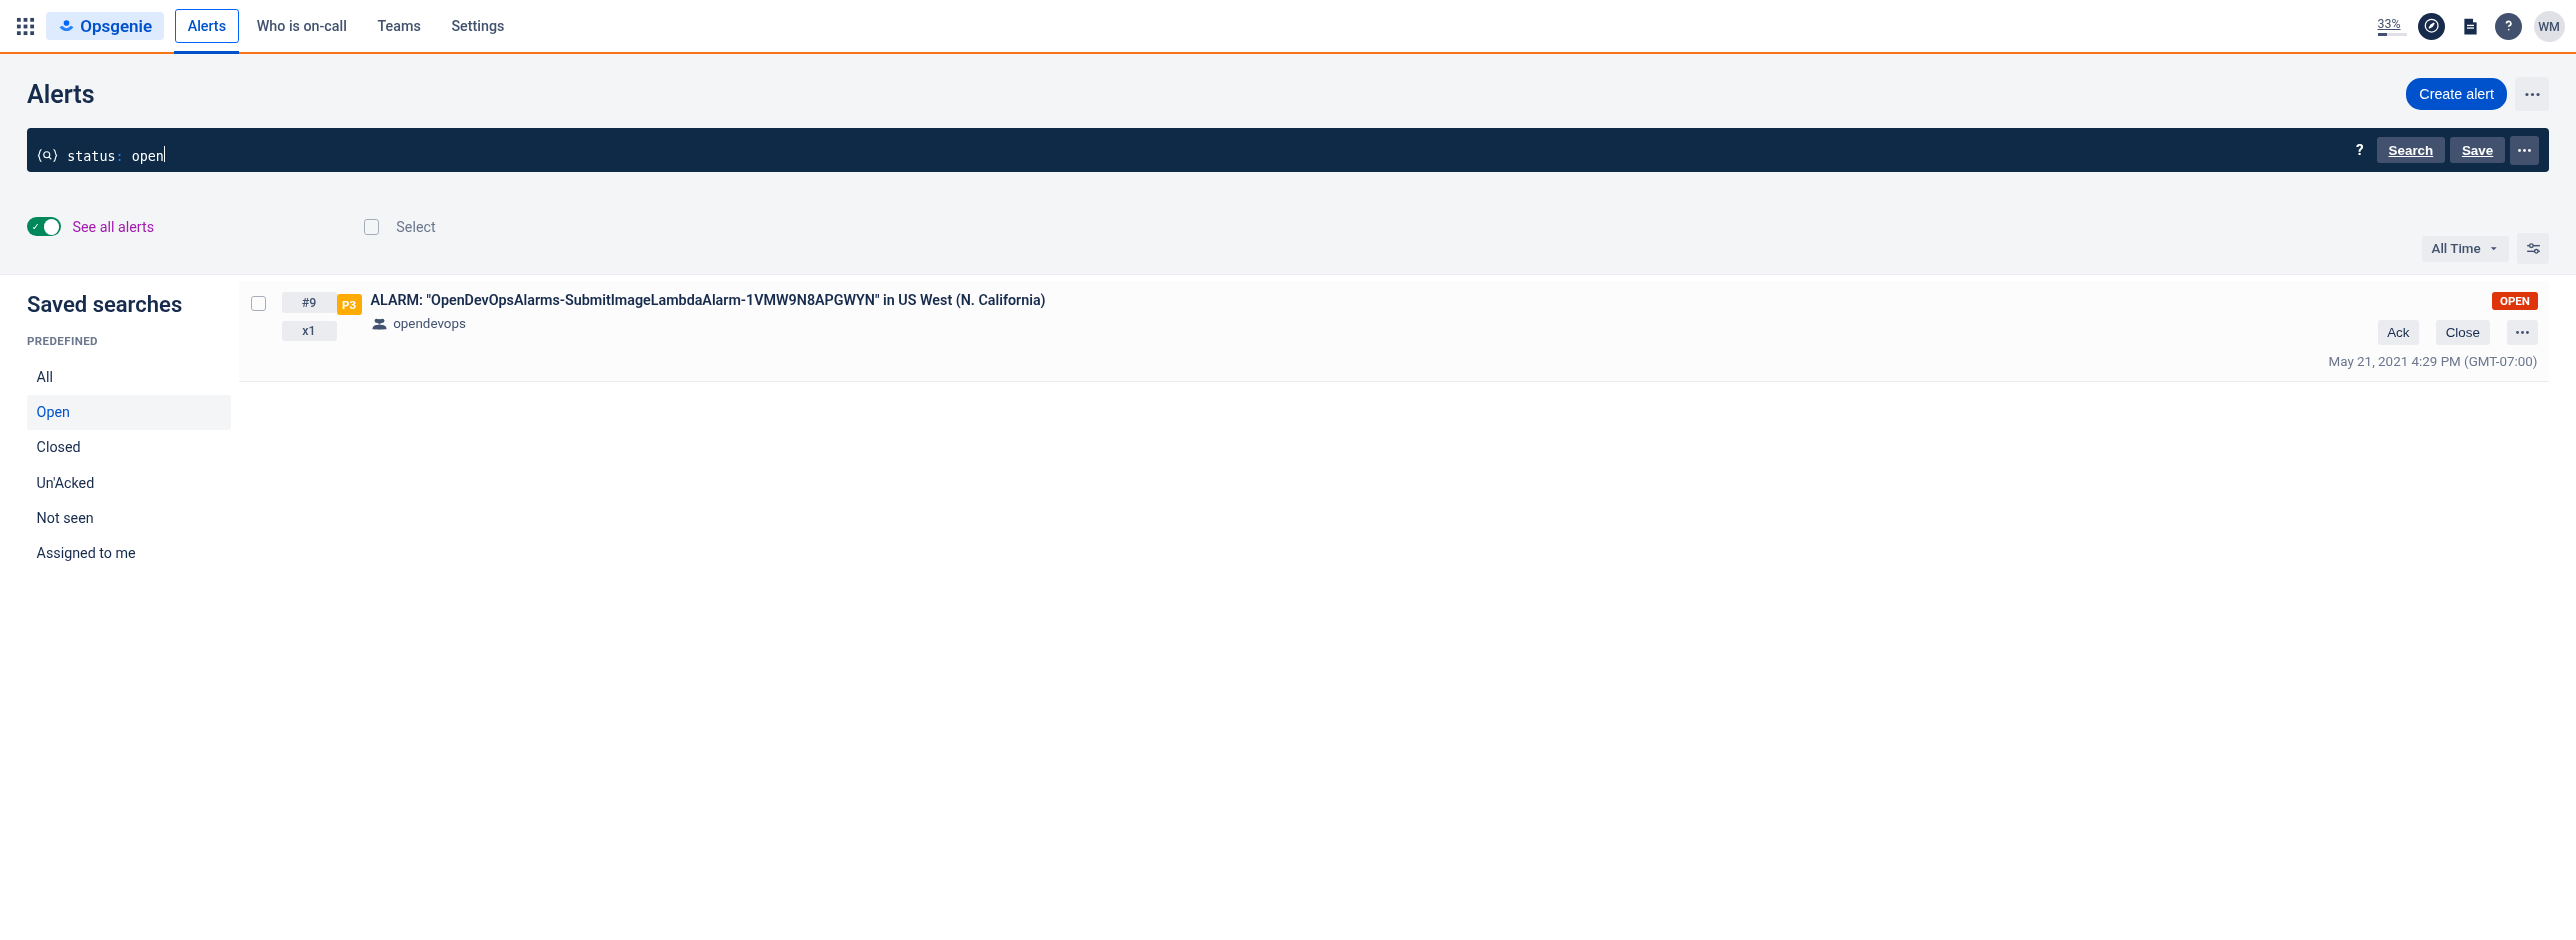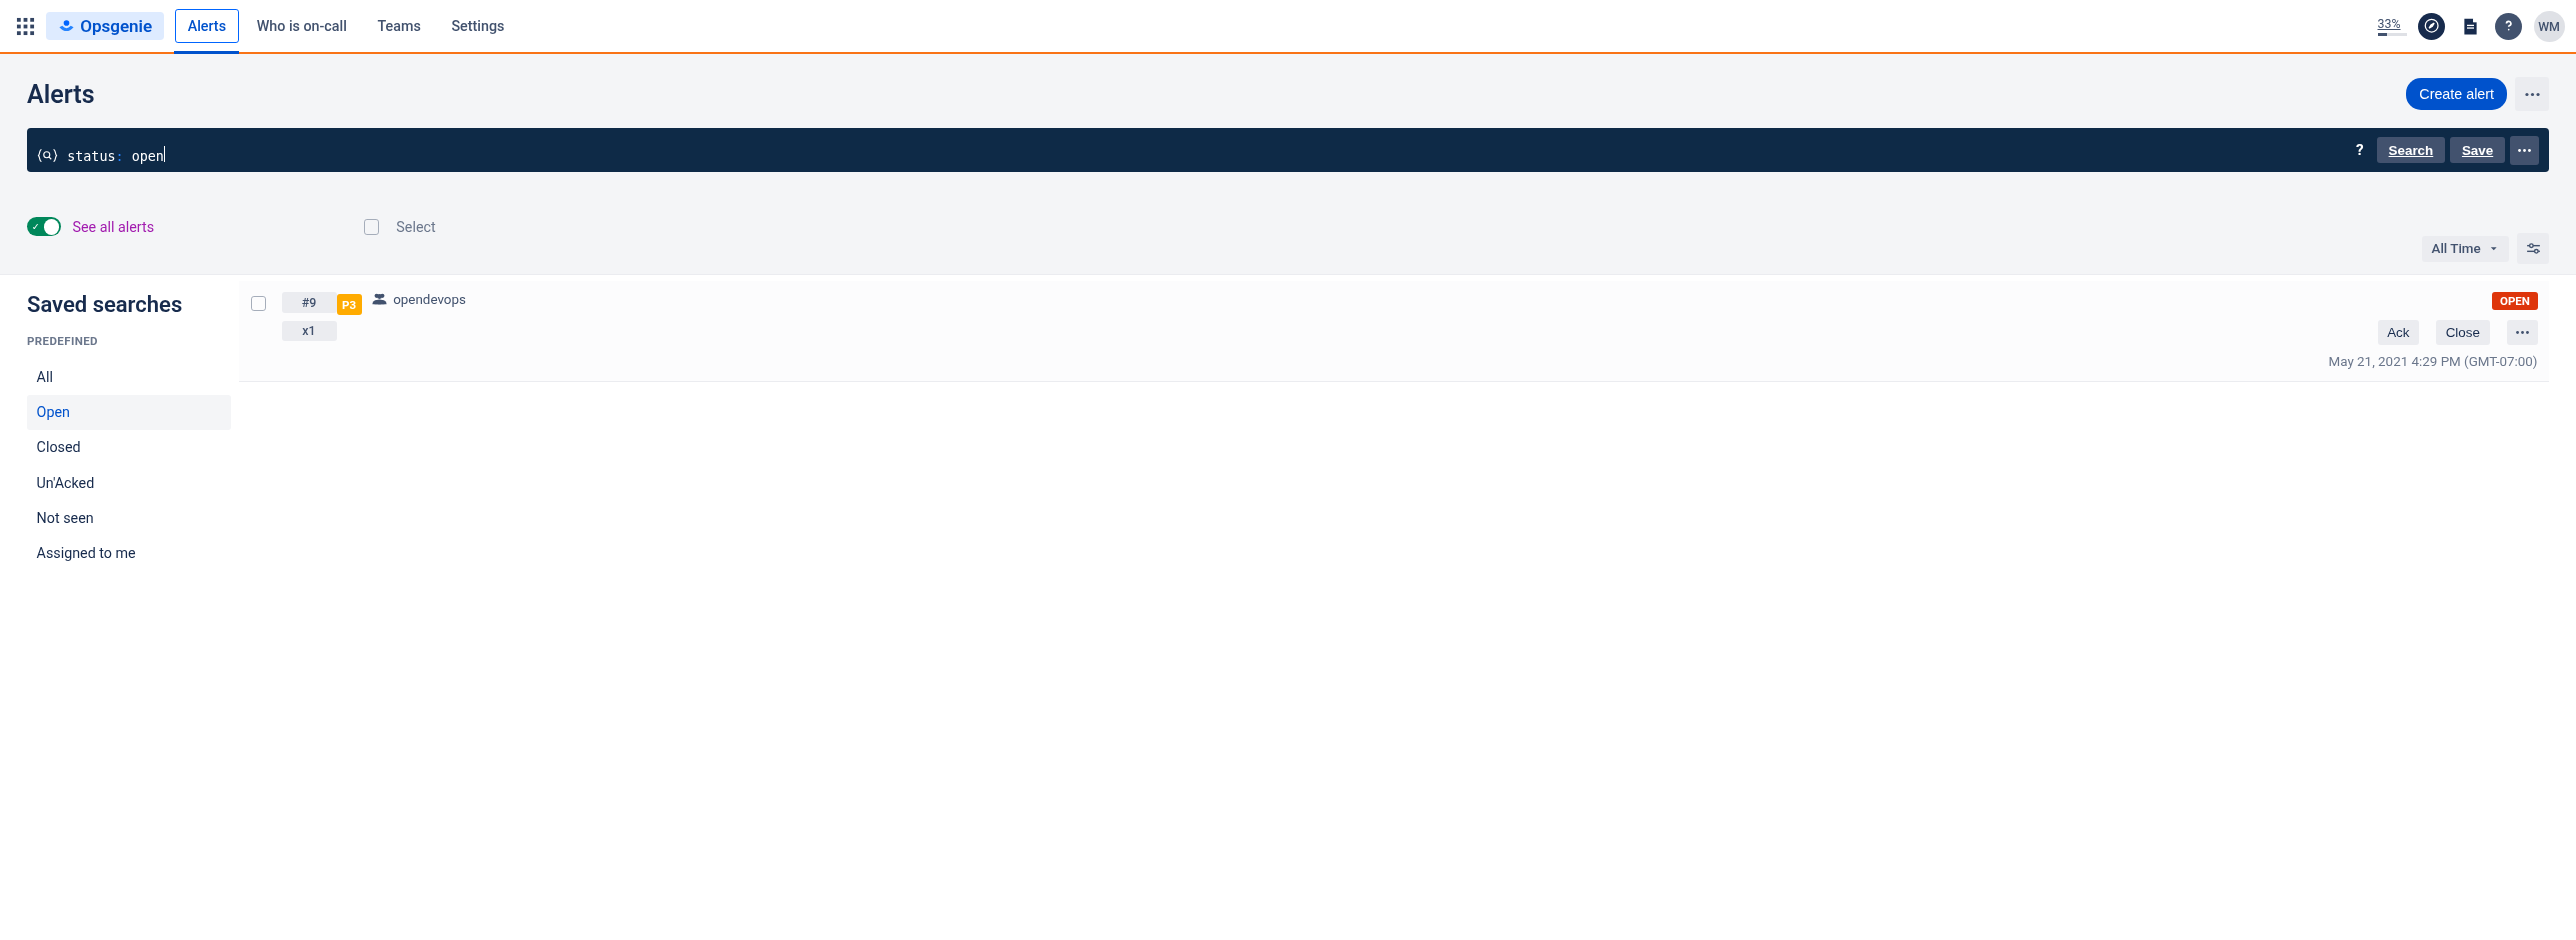--- a/index.html
+++ b/index.html
@@ -345,21 +345,21 @@
     display: flex;
     flex-direction: column;
     gap: 7.6px;
   }
   .alert-title {
     font-size: 14.3px;
     font-weight: 600;
     color: #172B4D;
   }
   .alert-meta {
-    display: flex; 
+    display: flex; align-items: center;
     font-size: 13.4px;
     color: #42526E;
   }
   .team-icon { margin-right: 5.7px; color: #42526E; }
   .alert-actions {
     display: flex;
     flex-direction: column;
     align-items: flex-end;
     gap: 9.6px;
   }
@@ -547,20 +547,21 @@
         <div class="checkbox"></div>
       </div>
       <div class="alert-badges-col">
         <div class="badge">#9</div>
         <div class="badge">x1</div>
       </div>
       <div class="priority-col">
         <div class="pri-badge">P3</div>
       </div>
       <div class="alert-main">
+        <div class="alert-title">ALARM: "OpenDevOpsAlarms-SubmitImageLambdaAlarm-1VMW9N8APGWYN" in US West (N. California)</div>
         <div class="alert-meta">
           <span class="team-icon">
             <svg width="17" height="13.4" viewBox="0 0 24 16" fill="currentColor">
                 <circle cx="8" cy="4" r="3"></circle>
                 <circle cx="16" cy="4" r="3"></circle>
                 <circle cx="12" cy="5" r="3.5"></circle>
                 <path d="M2 16 a6 6 0 0 1 12 0 z"></path>
                 <path d="M10 16 a6 6 0 0 1 12 0 z"></path>
                 <path d="M5 16 a7 7 0 0 1 14 0 z"></path>
               </svg>

